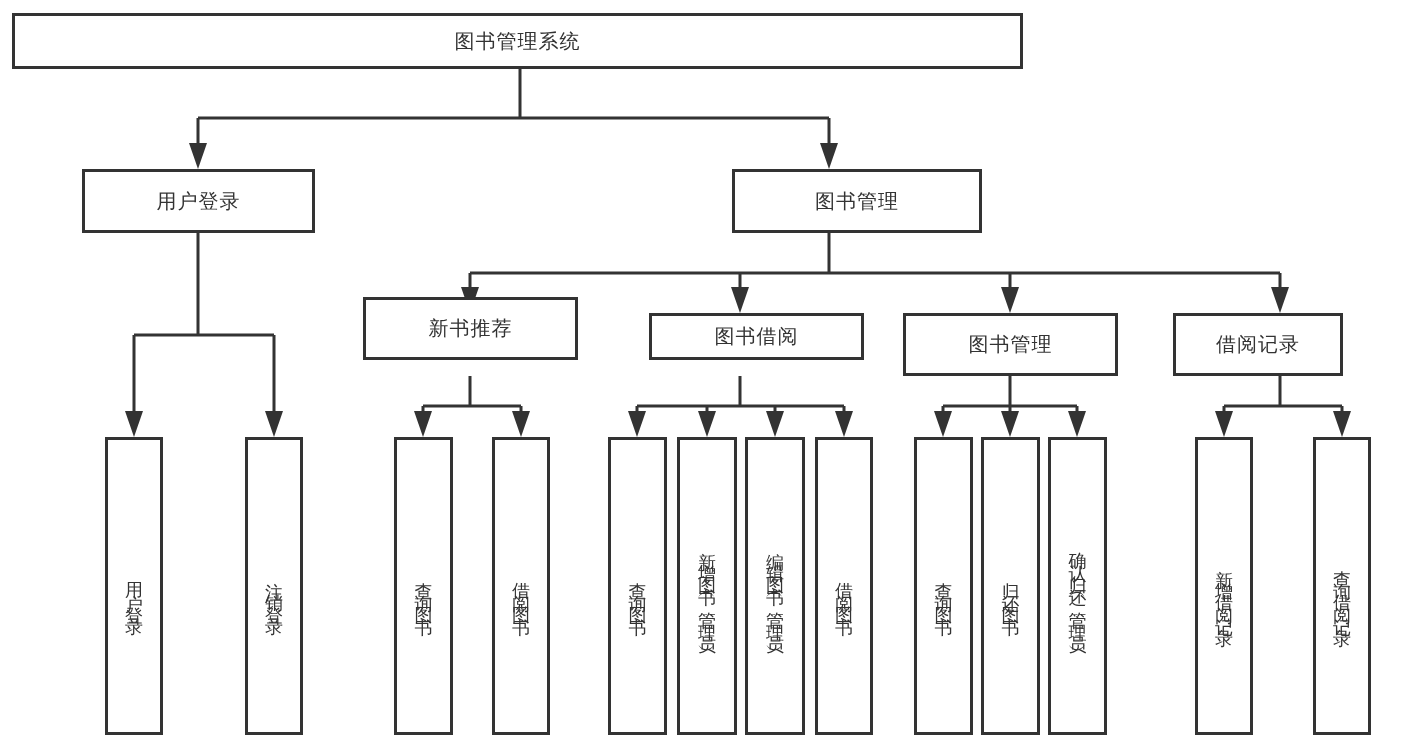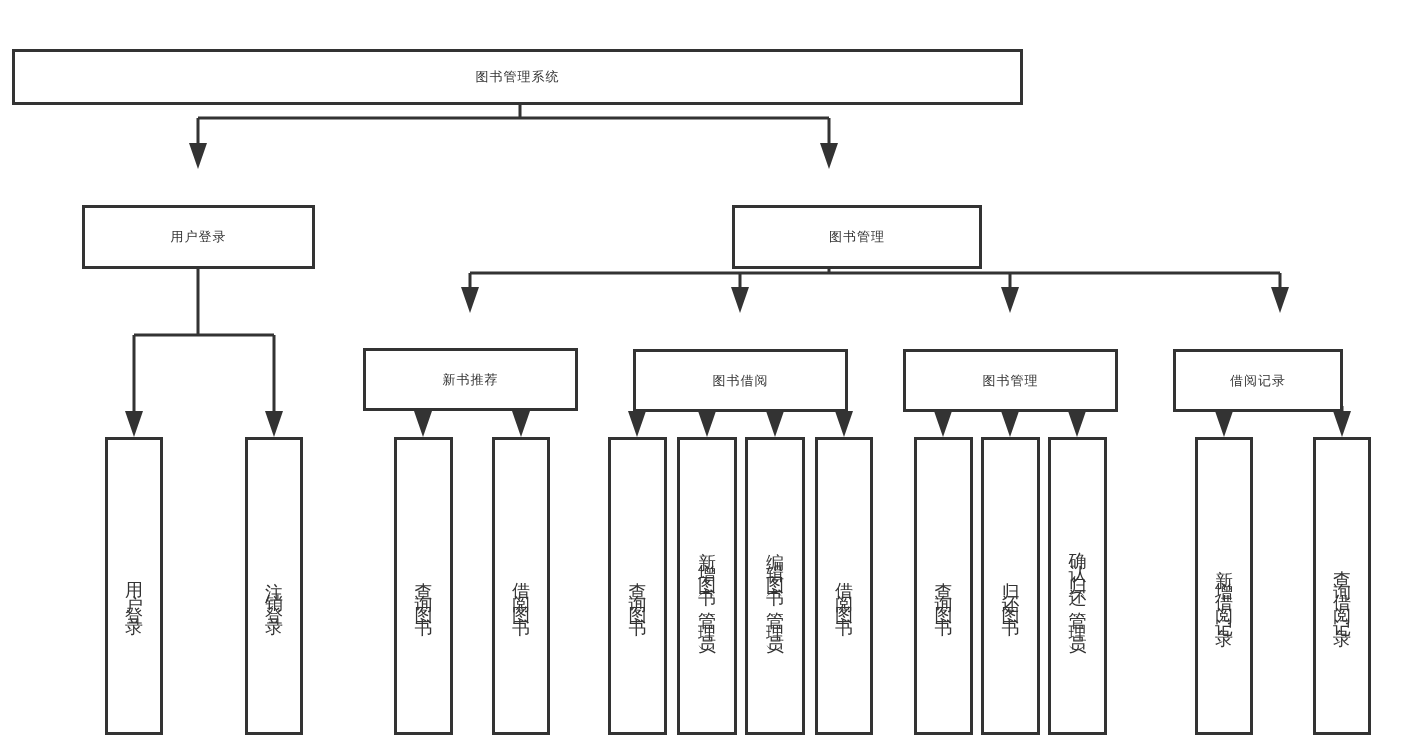--- a/index.html
+++ b/index.html
@@ -18,24 +18,23 @@
   }
   svg.connectors{position:absolute;left:0;top:0;}
   svg.connectors .line{stroke:var(--line);stroke-width:3;fill:none;}
   svg.connectors .head{fill:var(--line);stroke:none;}
   .hbox{
     position:absolute;
     box-sizing:border-box;
     background:var(--box-bg);
     border:3px solid var(--line);
     display:flex;align-items:center;justify-content:center;
-    font-size:13px;color:var(--text);
+    font-size:20px;color:var(--text);
     letter-spacing:1px;
     white-space:nowrap;
-    margin-top:36px;
   }
   .vbox{
     position:absolute;
     box-sizing:border-box;
     background:var(--box-bg);
     border:3px solid var(--line);
     display:flex;align-items:center;justify-content:center;
     font-size:18px;color:var(--text);
   }
   .vbox .vtext{
@@ -95,22 +94,22 @@
     <polygon class="head" points="1068,411 1086,411 1077,437"></polygon>
     <polygon class="head" points="1215,411 1233,411 1224,437"></polygon>
     <polygon class="head" points="1333,411 1351,411 1342,437"></polygon>
   </svg>
 
   <div class="hbox" style="left:12px;top:13px;width:1011px;height:56px">图书管理系统</div>
 
   <div class="hbox" style="left:82px;top:169px;width:233px;height:64px">用户登录</div>
   <div class="hbox" style="left:732px;top:169px;width:250px;height:64px">图书管理</div>
 
-  <div class="hbox" style="left:363px;top:312px;width:215px;height:63px">新书推荐</div>
-  <div class="hbox" style="left:633px;top:313px;width:215px;height:63px">图书借阅</div>
+  <div class="hbox" style="left:363px;top:297px;width:215px;height:63px">新书推荐</div>
+  <div class="hbox" style="left:649px;top:313px;width:215px;height:47px">图书借阅</div>
   <div class="hbox" style="left:903px;top:313px;width:215px;height:63px">图书管理</div>
   <div class="hbox" style="left:1173px;top:313px;width:170px;height:63px">借阅记录</div>
 
   <div class="vbox" style="left:105px;top:437px;width:58px;height:298px">
     <span class="vtext">用户登录</span>
   </div>
   <div class="vbox" style="left:245px;top:437px;width:58px;height:298px">
     <span class="vtext">注销登录</span>
   </div>
 

